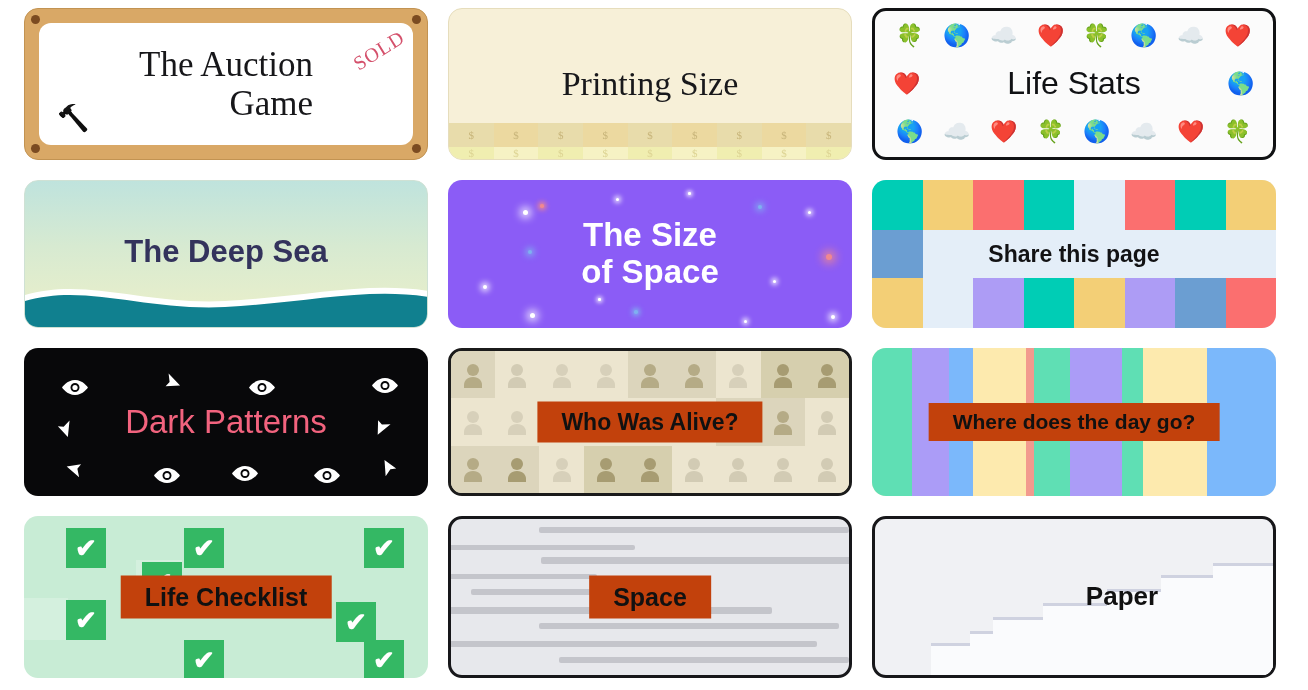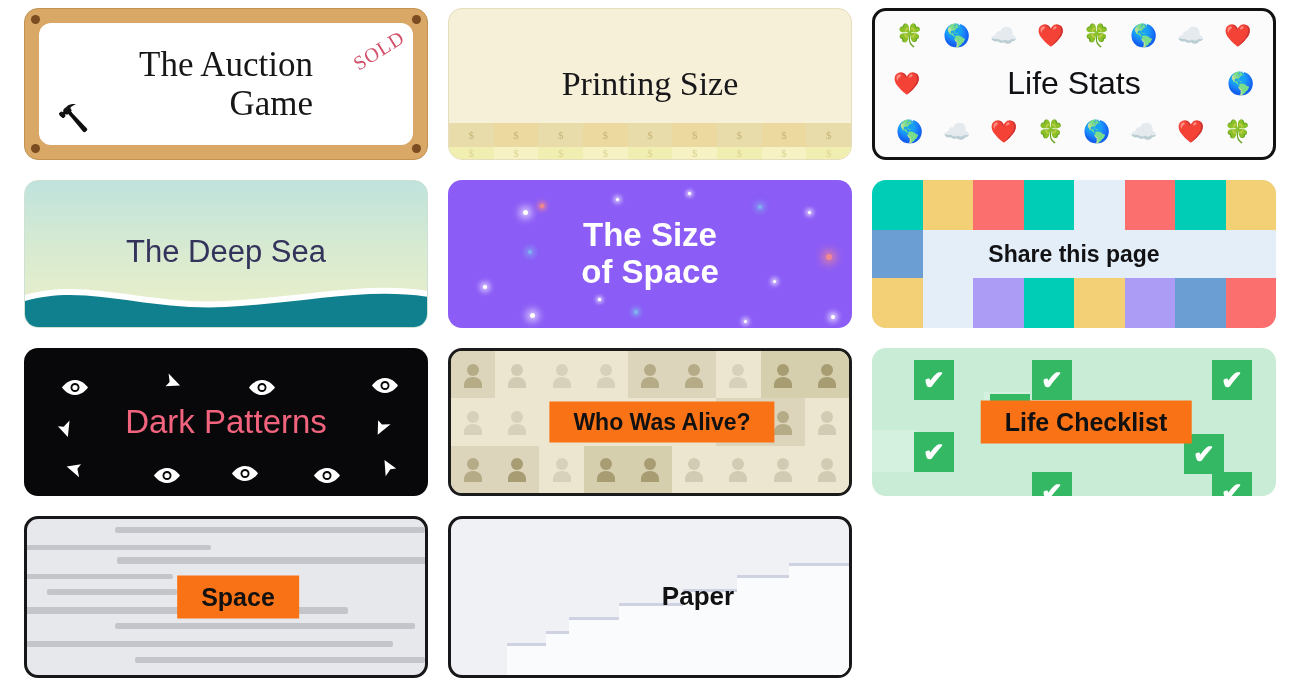--- a/index.html
+++ b/index.html
@@ -108,21 +108,21 @@
     padding:0 18px;box-sizing:border-box;z-index:1;
   }
   .emo{font-size:22px;line-height:1}
 
   
   .c-sea{
     background:linear-gradient(180deg,#bfe3dd 0%,#d7ead1 45%,#edf0c9 100%);
     border:1px solid #cfe1d4;
   }
   .c-sea .title{
-    font-size:31px;font-weight:normal;color:#33335c;
+    font-size:31px;font-weight:bold;color:#33335c;
     align-items:flex-start;padding-top:54px;box-sizing:border-box;
   }
   .wave{position:absolute;left:0;right:0;bottom:0;height:52px;z-index:2}
 
   
   .c-space{background:#8b5cf6;}
   .c-space .title{
     color:#fff;font-size:33px;font-weight:bold;
   }
   .star{position:absolute;border-radius:50%;z-index:1}
@@ -151,23 +151,23 @@
     border:3px solid #1b1b1b;
   }
   .people{position:absolute;inset:0;display:flex;flex-direction:column;z-index:1}
   .p-row{display:flex;flex:1}
   .p-cell{
     flex:1;display:flex;align-items:center;justify-content:center;
     font-size:26px;line-height:1;
   }
   .white-label{
     position:absolute;left:50%;top:50%;transform:translate(-50%,-50%);
-    background:#f97316;z-index:5;
+    background:#c2410c;z-index:5;
     padding:7px 24px;
-    font-weight:bold;color:#111;white-space:nowrap;margin-left:12px;
+    font-weight:bold;color:#111;white-space:nowrap;
   }
 
   
   .c-day{background:#fdf0c4;}
   .stripes{position:absolute;inset:0;display:flex;z-index:1}
   .stripe{height:100%}
 
   
   .c-check{background:#c8ecd5;}
   .checks{position:absolute;inset:0;z-index:1}
@@ -556,20 +556,35 @@
             <svg width="24" height="26" viewBox="0 0 24 26">
               <circle cx="12" cy="8" r="6" fill="currentColor"></circle>
               <path d="M12 15c-6 0-9 4-9 8v3h18v-3c0-4-3-8-9-8z" fill="currentColor"></path>
             </svg>
           </div>
         </div>
       </div>
     <div class="white-label" style="font-size:23px;">Who Was Alive?</div>
   </div>
 
+  <div class="card c-day">
+    <div class="stripes" id="dayStripes">
+        <div class="stripe" style="background: rgb(95, 223, 180); width: 10%;"></div>
+        <div class="stripe" style="background: rgb(171, 156, 247); width: 9%;"></div>
+        <div class="stripe" style="background: rgb(123, 184, 251); width: 6%;"></div>
+        <div class="stripe" style="background: rgb(253, 234, 174); width: 13%;"></div>
+        <div class="stripe" style="background: rgb(242, 154, 142); width: 2%;"></div>
+        <div class="stripe" style="background: rgb(95, 223, 180); width: 9%;"></div>
+        <div class="stripe" style="background: rgb(171, 156, 247); width: 13%;"></div>
+        <div class="stripe" style="background: rgb(95, 223, 180); width: 5%;"></div>
+        <div class="stripe" style="background: rgb(253, 234, 174); width: 16%;"></div>
+        <div class="stripe" style="background: rgb(123, 184, 251); width: 17%;"></div>
+      </div>
+    <div class="white-label" style="font-size:21px;">Where does the day go?</div>
+  </div>
 
   <div class="card c-check">
     <div class="checks" id="checkLayer">
         <div class="tint" style="left: 0px; top: 82px; width: 44px; height: 42px;"></div>
         <div class="tint" style="left: 112px; top: 44px; width: 46px; height: 40px;"></div>
         <div class="chk" style="left: 42px; top: 12px; width: 40px; height: 40px; background: rgb(52, 184, 100);">✔</div>
         <div class="chk" style="left: 160px; top: 12px; width: 40px; height: 40px; background: rgb(52, 184, 100);">✔</div>
         <div class="chk" style="left: 340px; top: 12px; width: 40px; height: 40px; background: rgb(52, 184, 100);">✔</div>
         <div class="chk" style="left: 118px; top: 46px; width: 40px; height: 40px; background: rgb(52, 184, 100);">✔</div>
         <div class="chk" style="left: 42px; top: 84px; width: 40px; height: 40px; background: rgb(52, 184, 100);">✔</div>

